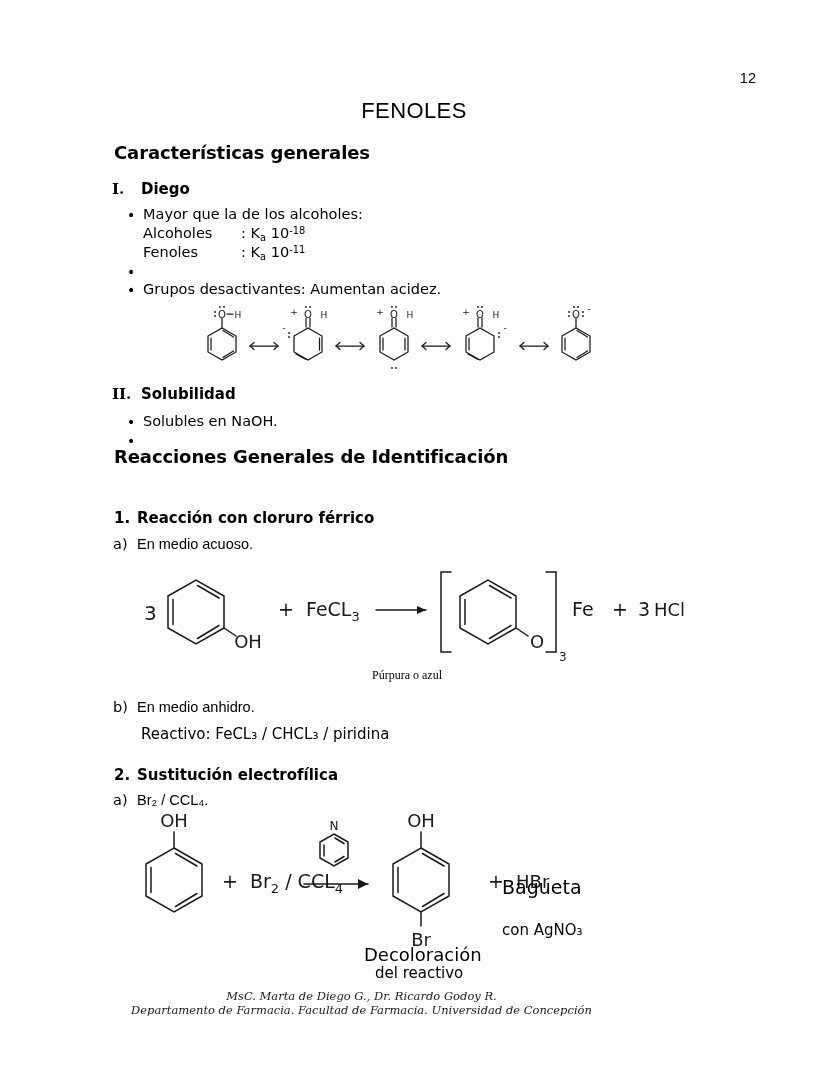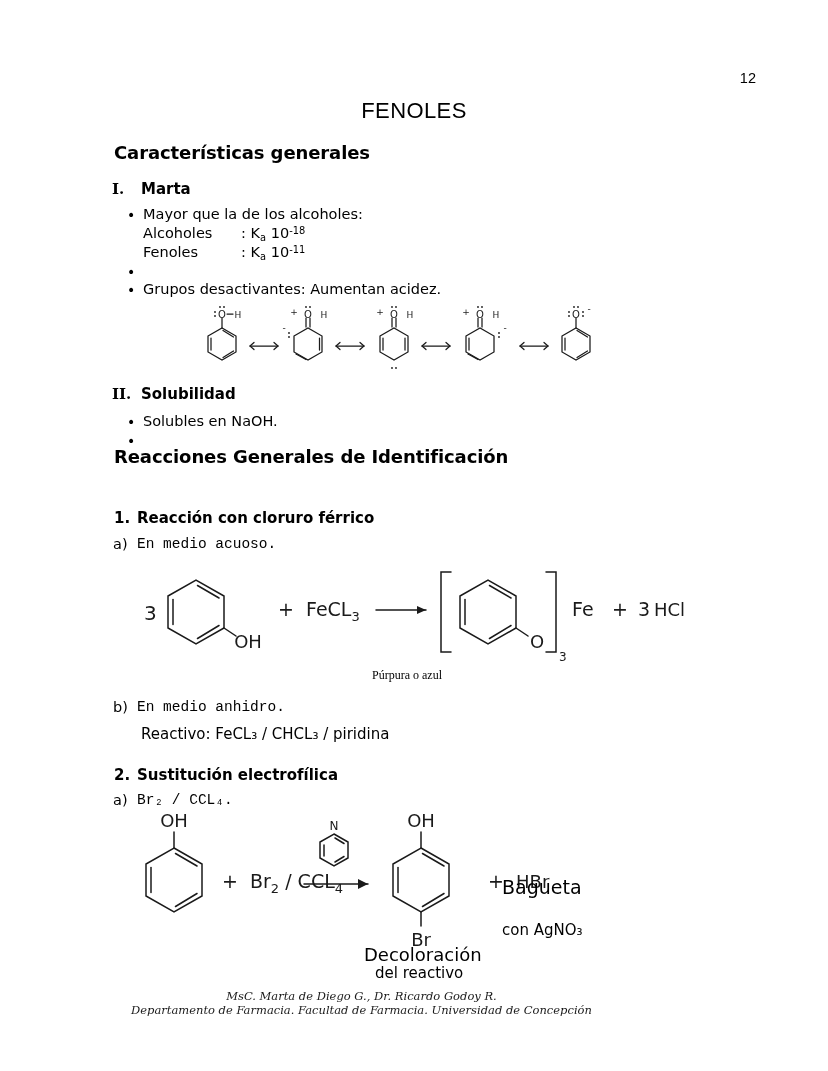--- a/index.html
+++ b/index.html
@@ -69,21 +69,21 @@
     font-family: "DejaVu Sans", sans-serif;
   }
   .sub-lbl {
     left: 113px;
     font-size: 14.5px;
     font-family: "DejaVu Sans", sans-serif;
   }
   .sub-txt {
     left: 137px;
     font-size: 14.5px;
-    font-family: Liberation Mono, monospace;
+    font-family: Liberation Sans, sans-serif;
   }
   .bullet {
     left: 127px;
     font-size: 14px;
     line-height: 1;
   }
   .b-txt {
     left: 143px;
     font-size: 14.5px;
     font-family: "DejaVu Sans", sans-serif;
@@ -119,21 +119,21 @@
 
 <div class="page">
 
   <div class="abs page-number">12</div>
 
   <div class="abs doc-title">FENOLES</div>
 
   <div class="abs h1" style="top:142px;">Características generales</div>
 
   <div class="abs h2-num" style="top:180px;">I.</div>
-  <div class="abs h2-txt" style="top:180px;">Marta</div>
+  <div class="abs h2-txt" style="top:180px;">Diego</div>
 
   <div class="abs bullet" style="top:208px;">•</div>
   <div class="abs b-txt" style="top:206px;">Mayor que la de los alcoholes:</div>
 
   <div class="abs b-txt" style="top:225px;">
     <span class="c2">Alcoholes</span><span>: K</span><sub>a</sub> <span>10</span><sup>-18</sup>
   </div>
 
   <div class="abs b-txt" style="top:244px;">
     <span class="c2">Fenoles</span><span>: K</span><sub>a</sub> <span>10</span><sup>-11</sup>

